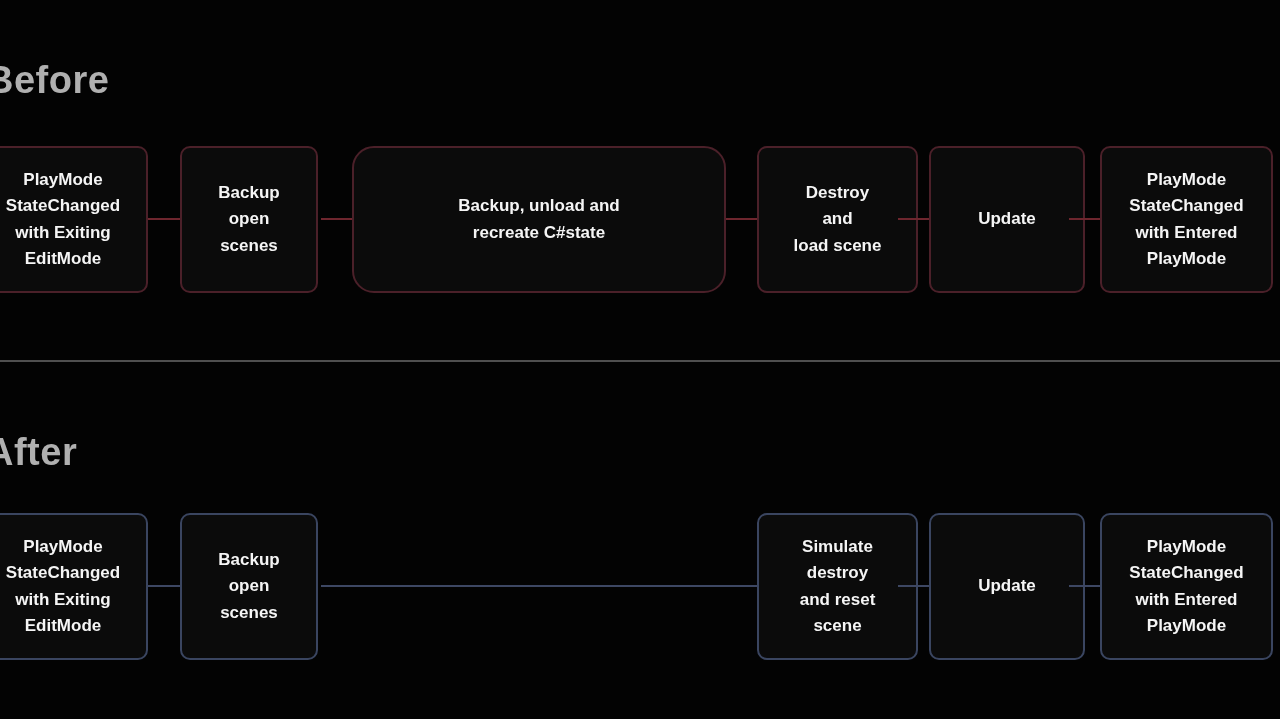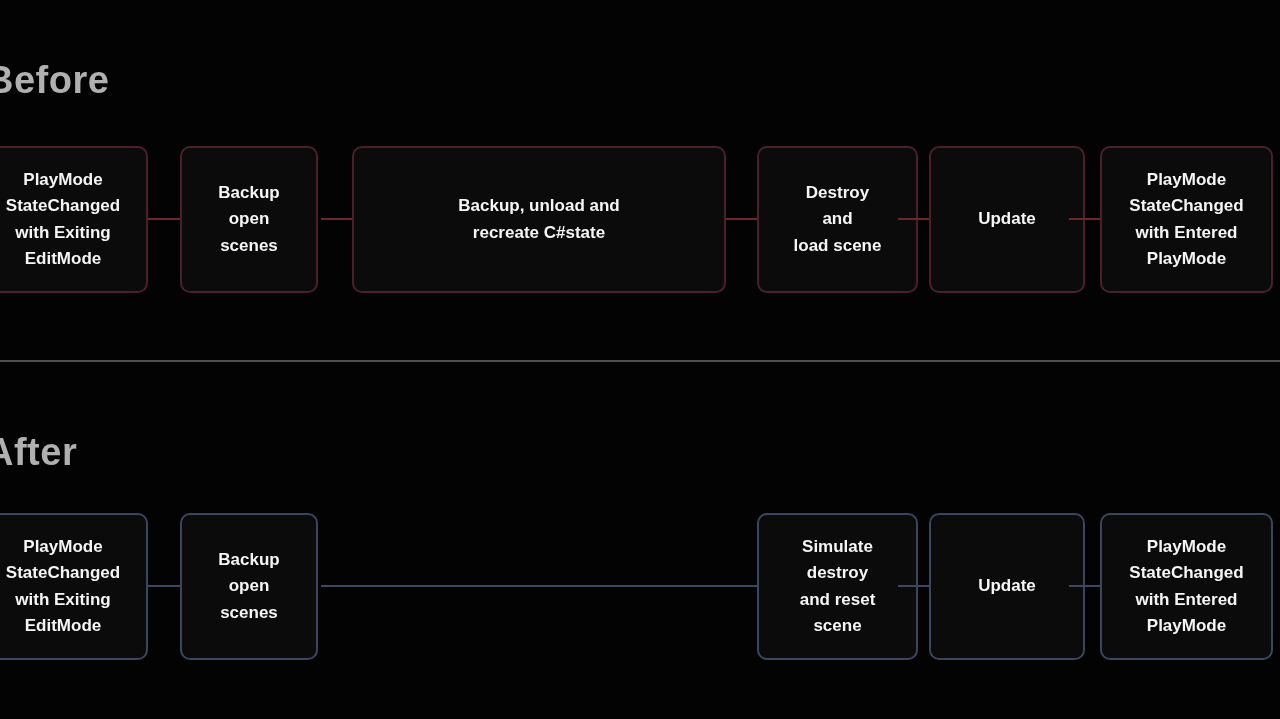--- a/index.html
+++ b/index.html
@@ -54,21 +54,21 @@
   .connector {
     position: absolute;
     height: 2px;
   }
   .row-before .connector { top: 218px; background: var(--before-line, #6e262e); }
   .row-after  .connector { top: 585px; background: var(--after-line, #3d4763); }
 
   
   .pos1 { left: -22px;  width: 170px; }
   .pos2 { left: 180px;  width: 138px; }
-  .pos3 { left: 352px;  width: 374px; }
+  .pos3 { left: 352px;  width: 374px; border-radius: 22px; }
   .pos4 { left: 757px;  width: 161px; }
   .pos5 { left: 929px;  width: 156px; }
   .pos6 { left: 1100px; width: 173px; }
 
   .gap1 { left: 148px;  width: 32px; }
   .gap2 { left: 321px;  width: 31px; }
   .gap3 { left: 726px;  width: 31px; }
   .gap4 { left: 898px;  width: 31px; }
   .gap5 { left: 1069px; width: 31px; }
   .gap-long { left: 321px; width: 436px; }

